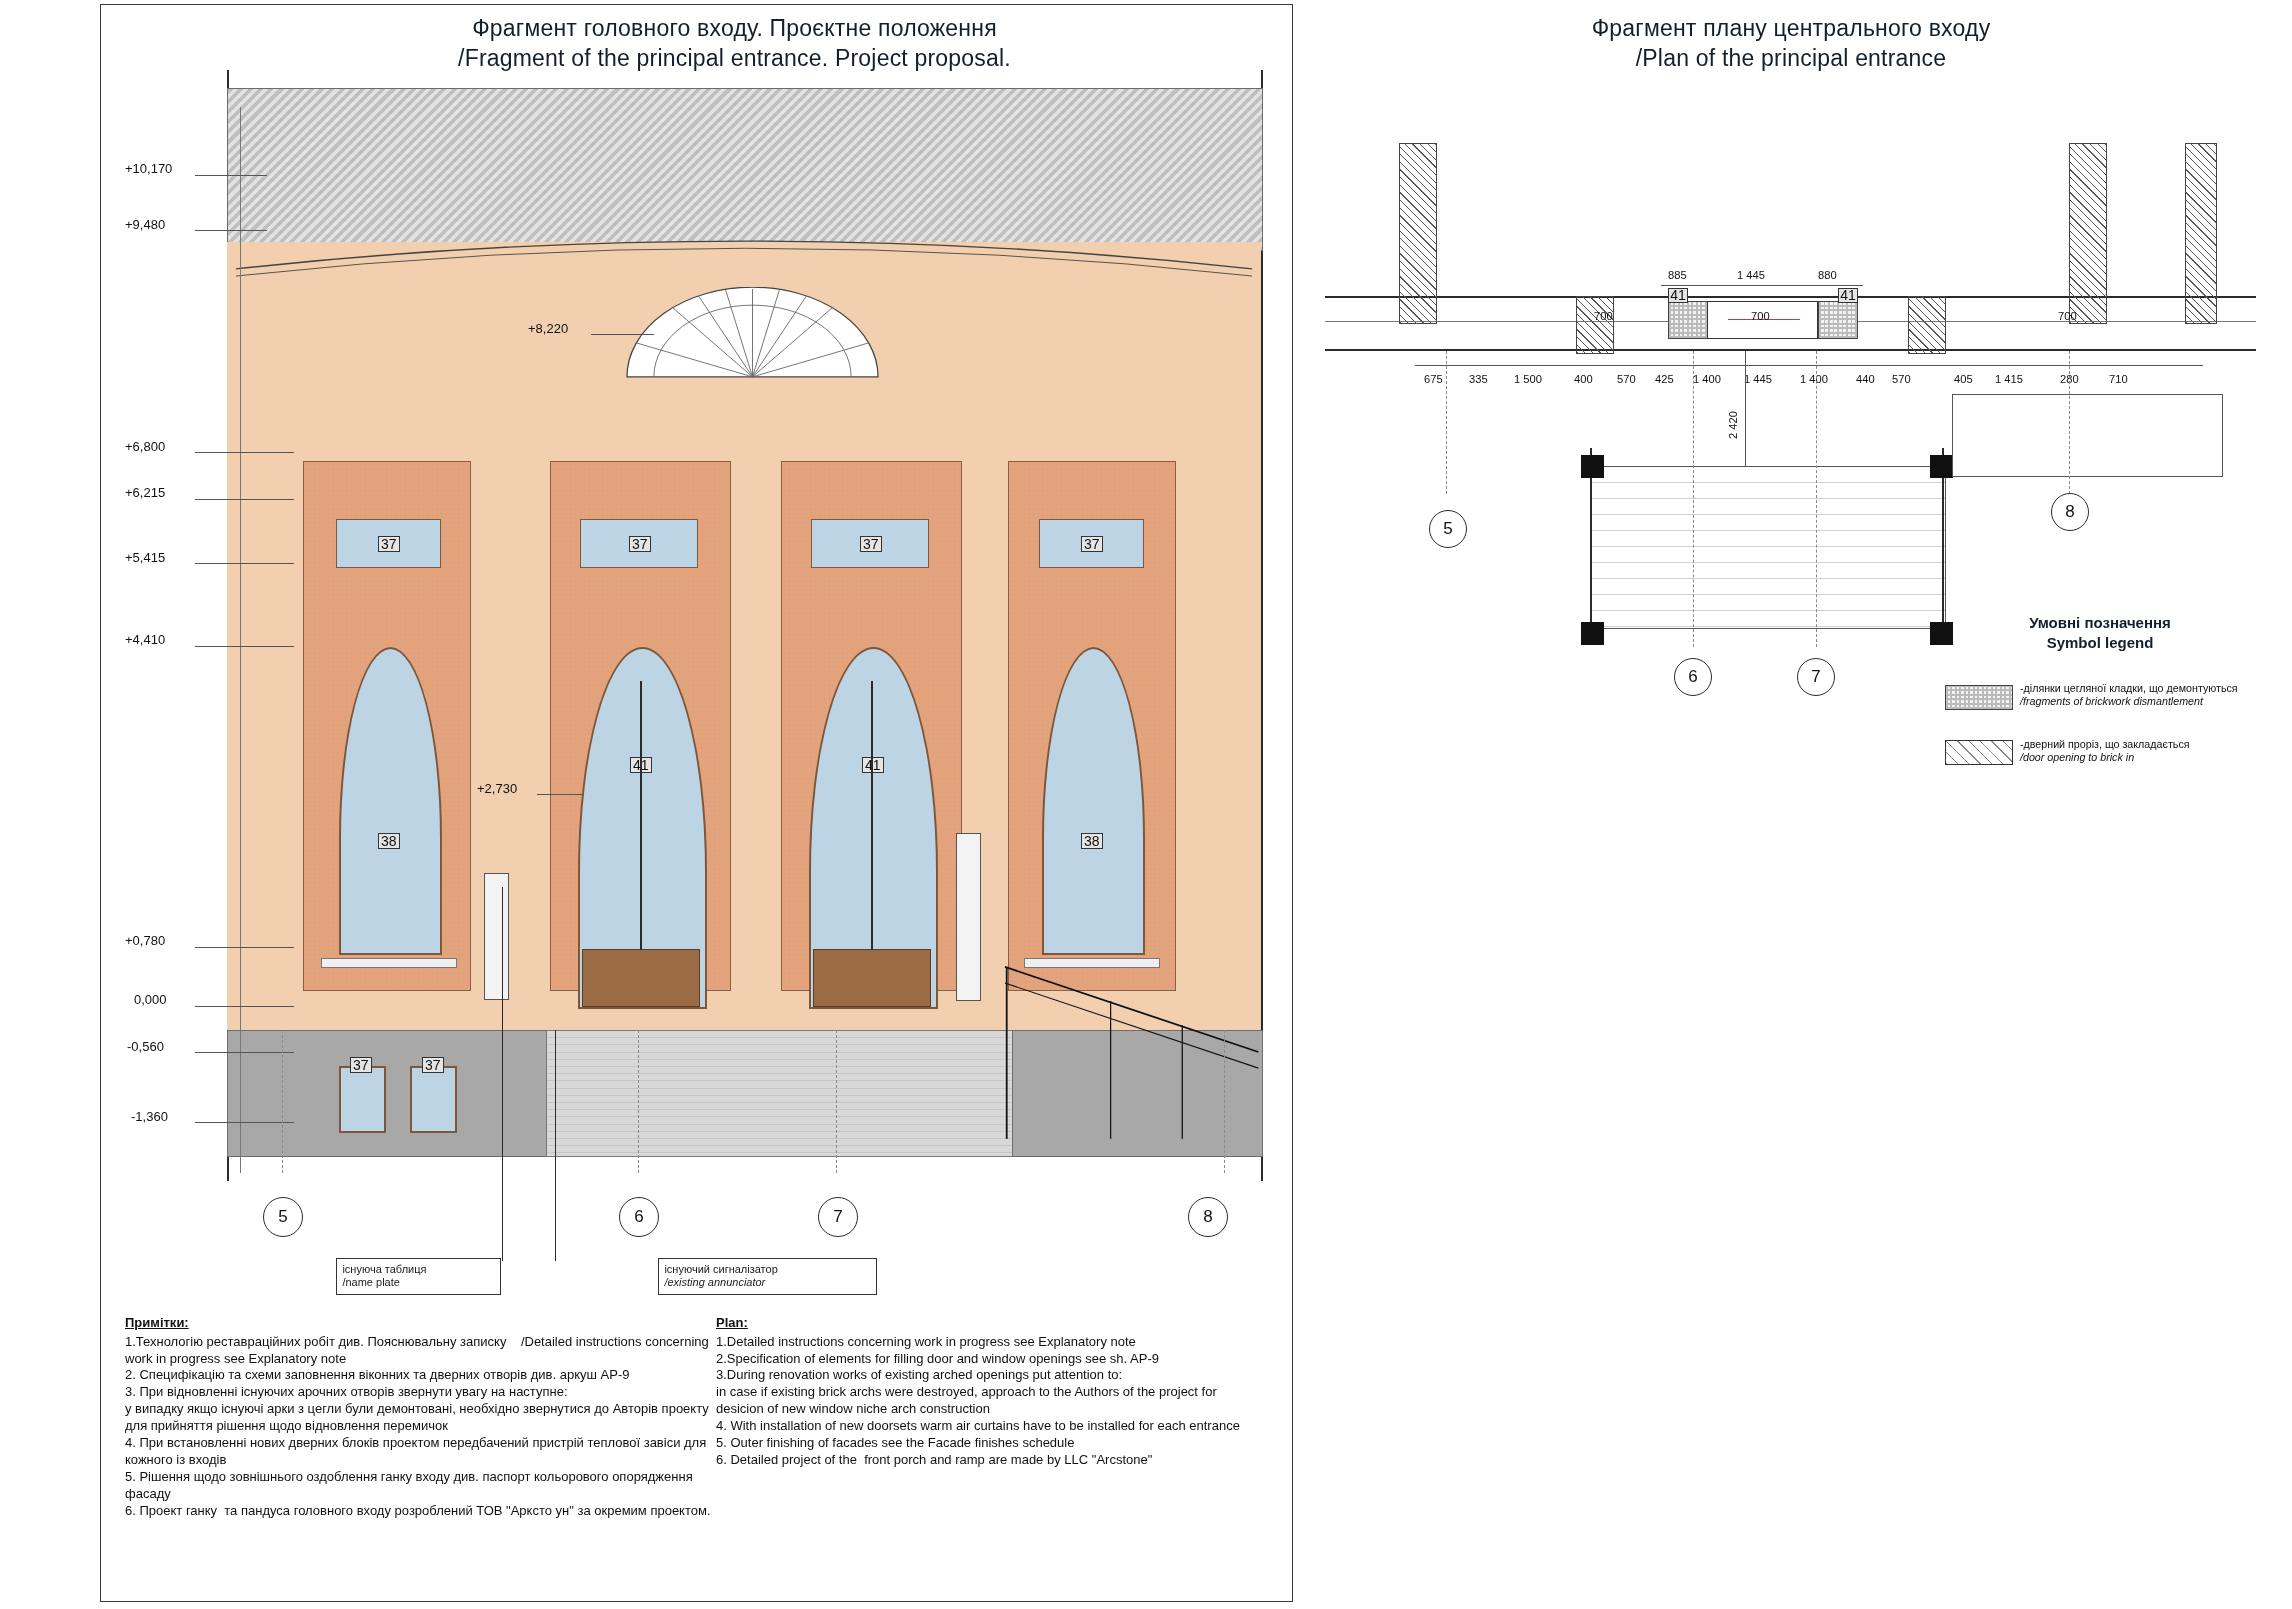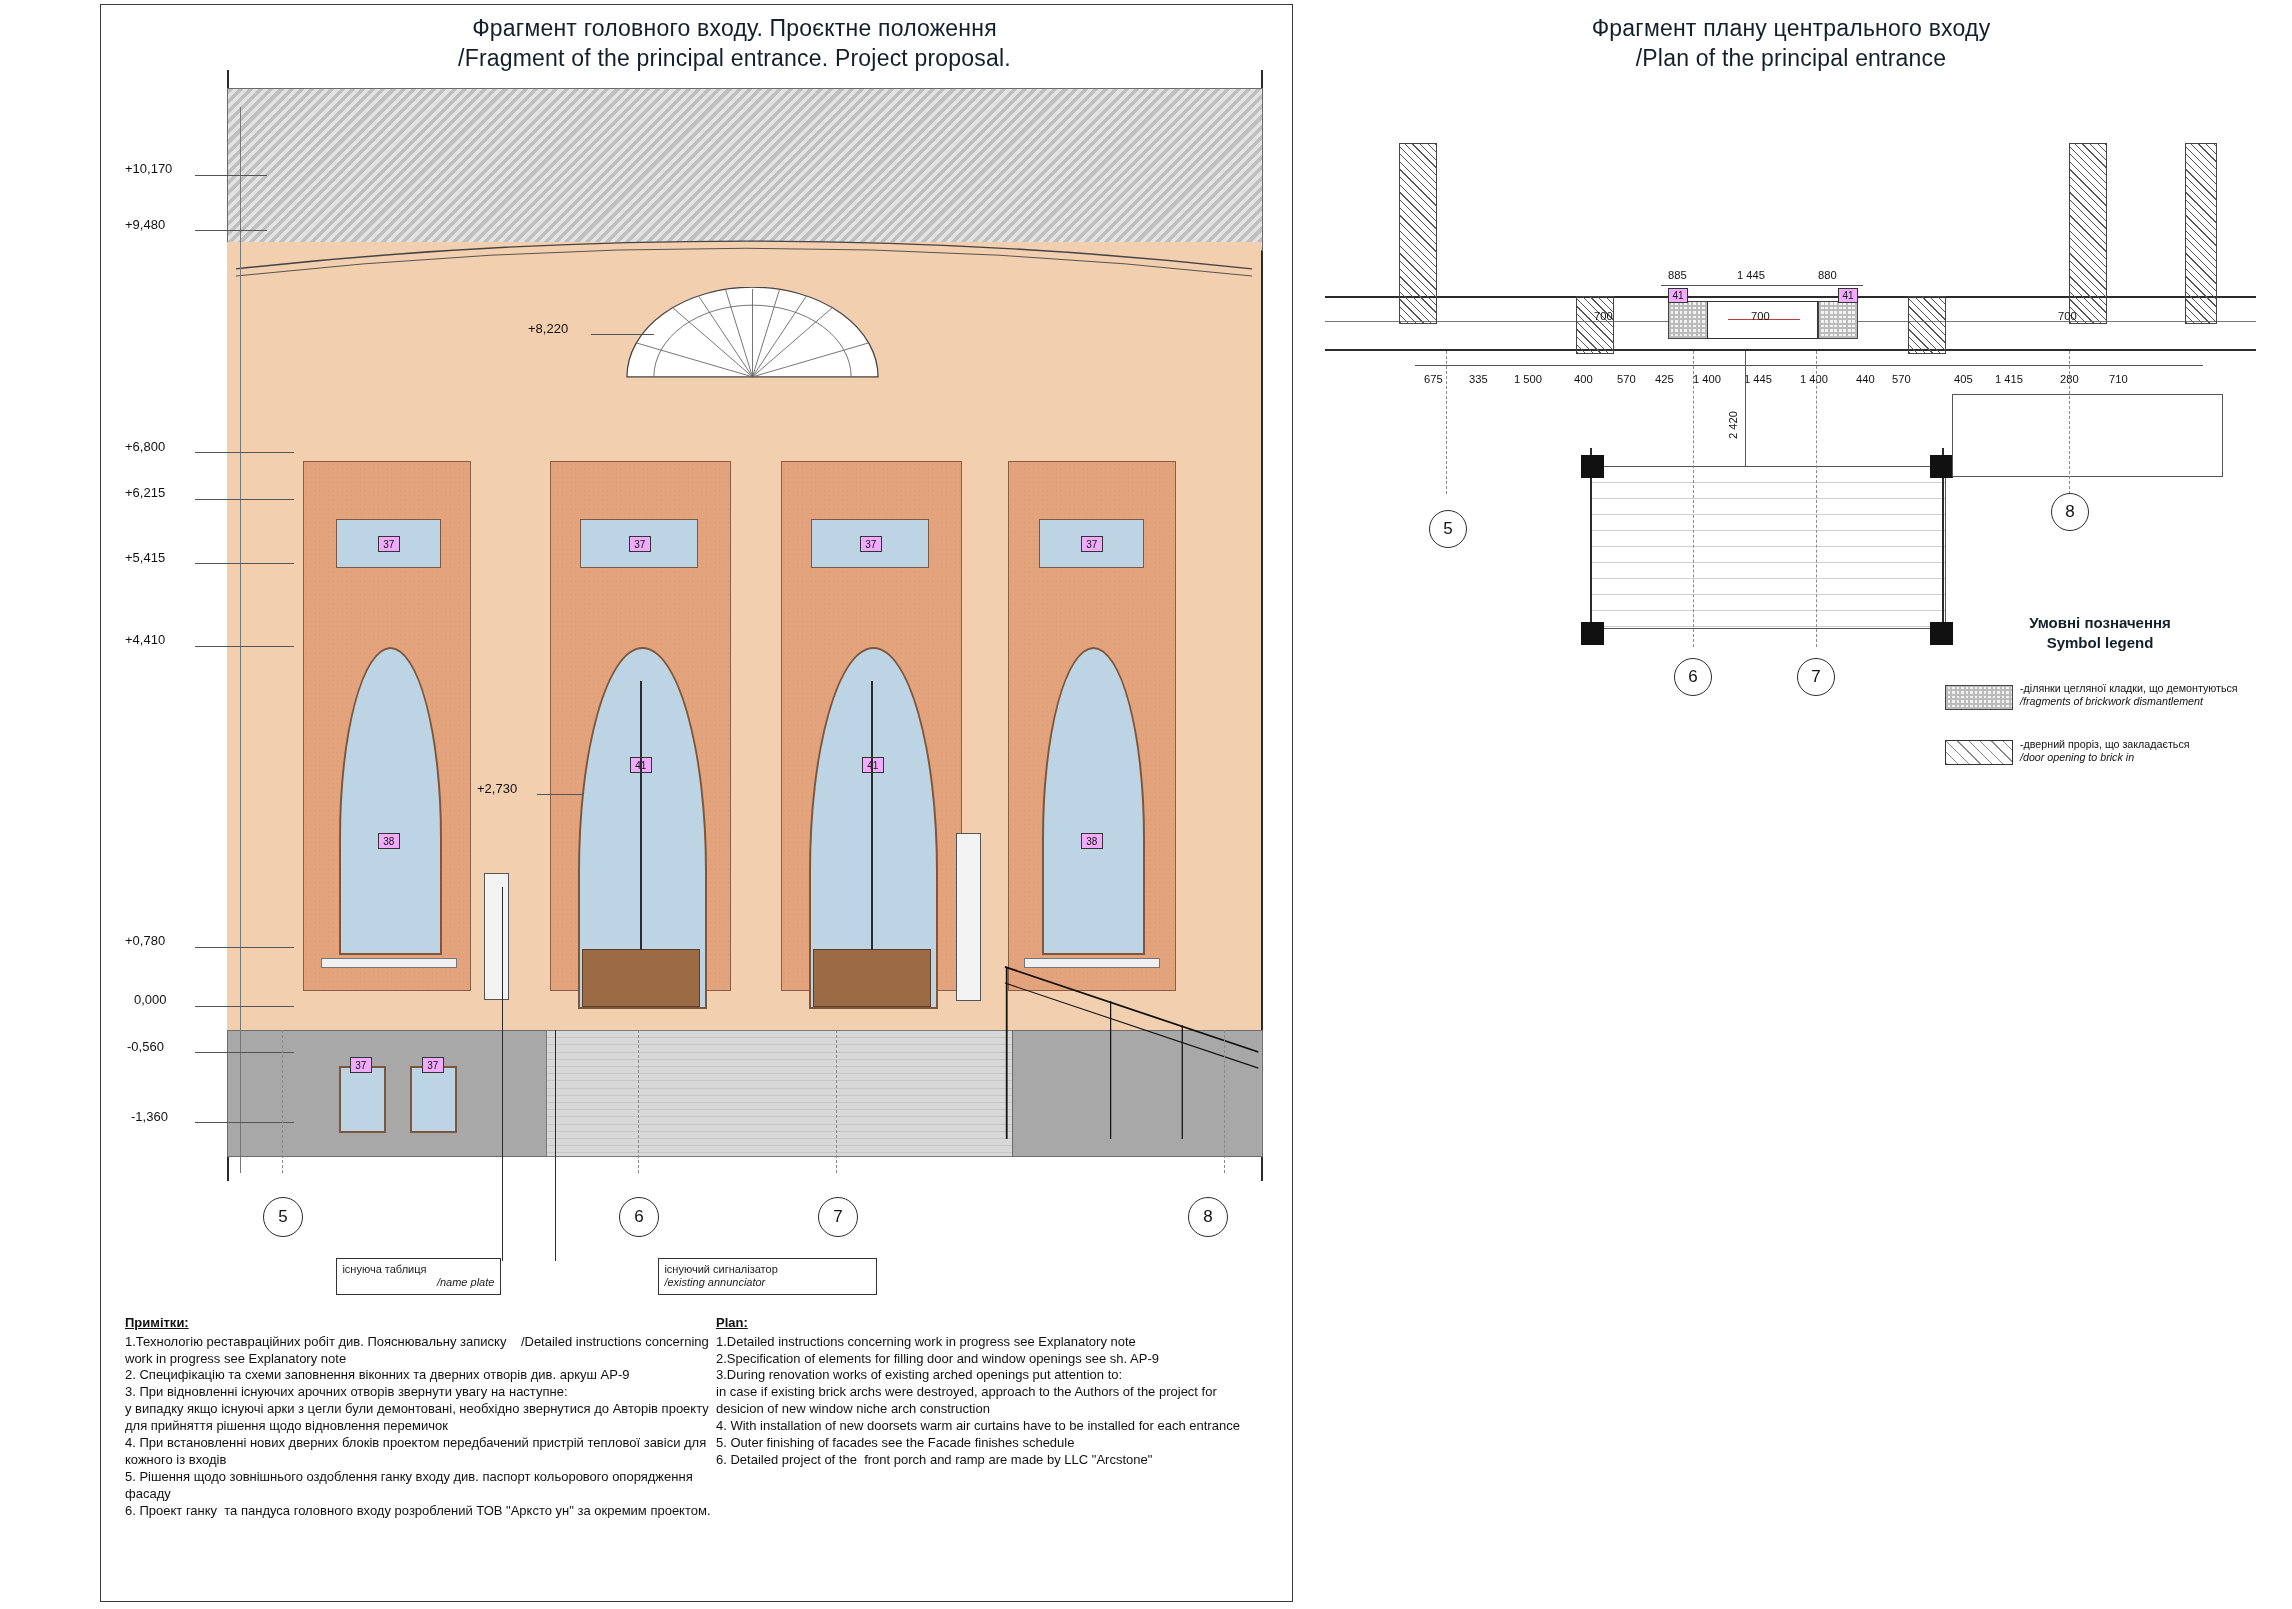--- a/index.html
+++ b/index.html
@@ -26,21 +26,21 @@
     background-image:radial-gradient(#c98a66 0.6px, transparent 0.7px);
     background-size:4.5px 4.5px;opacity:.55;}
   .glass{position:absolute;background:#bcd4e4;border:1.8px solid #7a5a42;}
   .framewood{position:absolute;border:2.7px solid #7c573c;background:#bcd4e4;}
   .arch-top{border-radius:50% 50% 0 0 / 62% 62% 0 0;}
   .socle{position:absolute;background:#a8a8a8;border:0.9px solid #6d6d6d;}
   .porch{position:absolute;background:#d8d8d8;border:0.9px solid #7a7a7a;
     background-image:repeating-linear-gradient(to bottom, #d8d8d8 0 6.3px, #c6c6c6 6.3px 7.2px);}
   .roof{position:absolute;background:#cfcfcf;border:0.9px solid #6a6a6a;
     background-image:repeating-linear-gradient(135deg,#bfbfbf 0 3.6px,#e2e2e2 3.6px 7.2px);}
-  .tagbox{position:absolute;background:#f0abfc;border:0.9px solid #333;font-size:10px;display:flex;align-items:center;justify-content:center;color:#111;}
+  .tagbox{position:absolute;background:#e5e5e5;border:0.9px solid #333;font-size:14px;display:flex;align-items:center;justify-content:center;color:#111;}
   .callout{position:absolute;border:0.9px solid #333;background:#fff;font-size:11px;line-height:1.25;padding:3.6px 5.4px;}
   
   .notes{position:absolute;font-size:13px;line-height:1.3;color:#111;white-space:pre-wrap;}
   .hatch{position:absolute;background-image:repeating-linear-gradient(45deg,#555 0 0.9px,transparent 0.9px 5.4px);border:0.9px solid #444;}
   .brick{position:absolute;border:0.9px solid #444;background-image:repeating-linear-gradient(0deg,#bbb 0 1.8px,transparent 1.8px 4.5px),repeating-linear-gradient(90deg,#bbb 0 1.8px,transparent 1.8px 4.5px);background-color:#f4f4f4;}
   .dimtxt{position:absolute;font-size:11.2px;color:#111;}
   .dimv{position:absolute;font-size:11.2px;color:#111;transform:rotate(-90deg);transform-origin:left top;white-space:nowrap;}
   .sqnode{position:absolute;background:#111;}
   .legend-title{position:absolute;font-size:15px;font-weight:bold;color:#13202b;text-align:center;line-height:1.3;}
   .legend-row{position:absolute;font-size:10.7px;line-height:1.25;color:#111;}
@@ -192,21 +192,21 @@
     <div class="circ" style="left:619px;top:1197px;width:38px;height:38px;">6</div>
 
     <div class="dash-v" style="left:836px;top:1030px;height:143px;"></div>
     <div class="circ" style="left:818px;top:1197px;width:38px;height:38px;">7</div>
 
     <div class="dash-v" style="left:1224px;top:1030px;height:143px;"></div>
     <div class="circ" style="left:1188px;top:1197px;width:38px;height:38px;">8</div>
 
     <div class="callout" style="left:336px;top:1258px;width:152px;">
       <div>існуюча таблиця</div>
-      <div style="font-style:italic;text-align:right;">/name plate</div>
+      <div style="">/name plate</div>
     </div>
     <div class="line vline" style="left:502px;top:887px;width:0.9px;height:374px;"></div>
 
     <div class="callout" style="left:658px;top:1258px;width:206px;">
       <div>існуючий  сигналізатор</div>
       <div style="font-style:italic;">/existing annunciator</div>
     </div>
     <div class="line vline" style="left:555px;top:1030px;width:0.9px;height:231px;"></div>
   </div>
 

